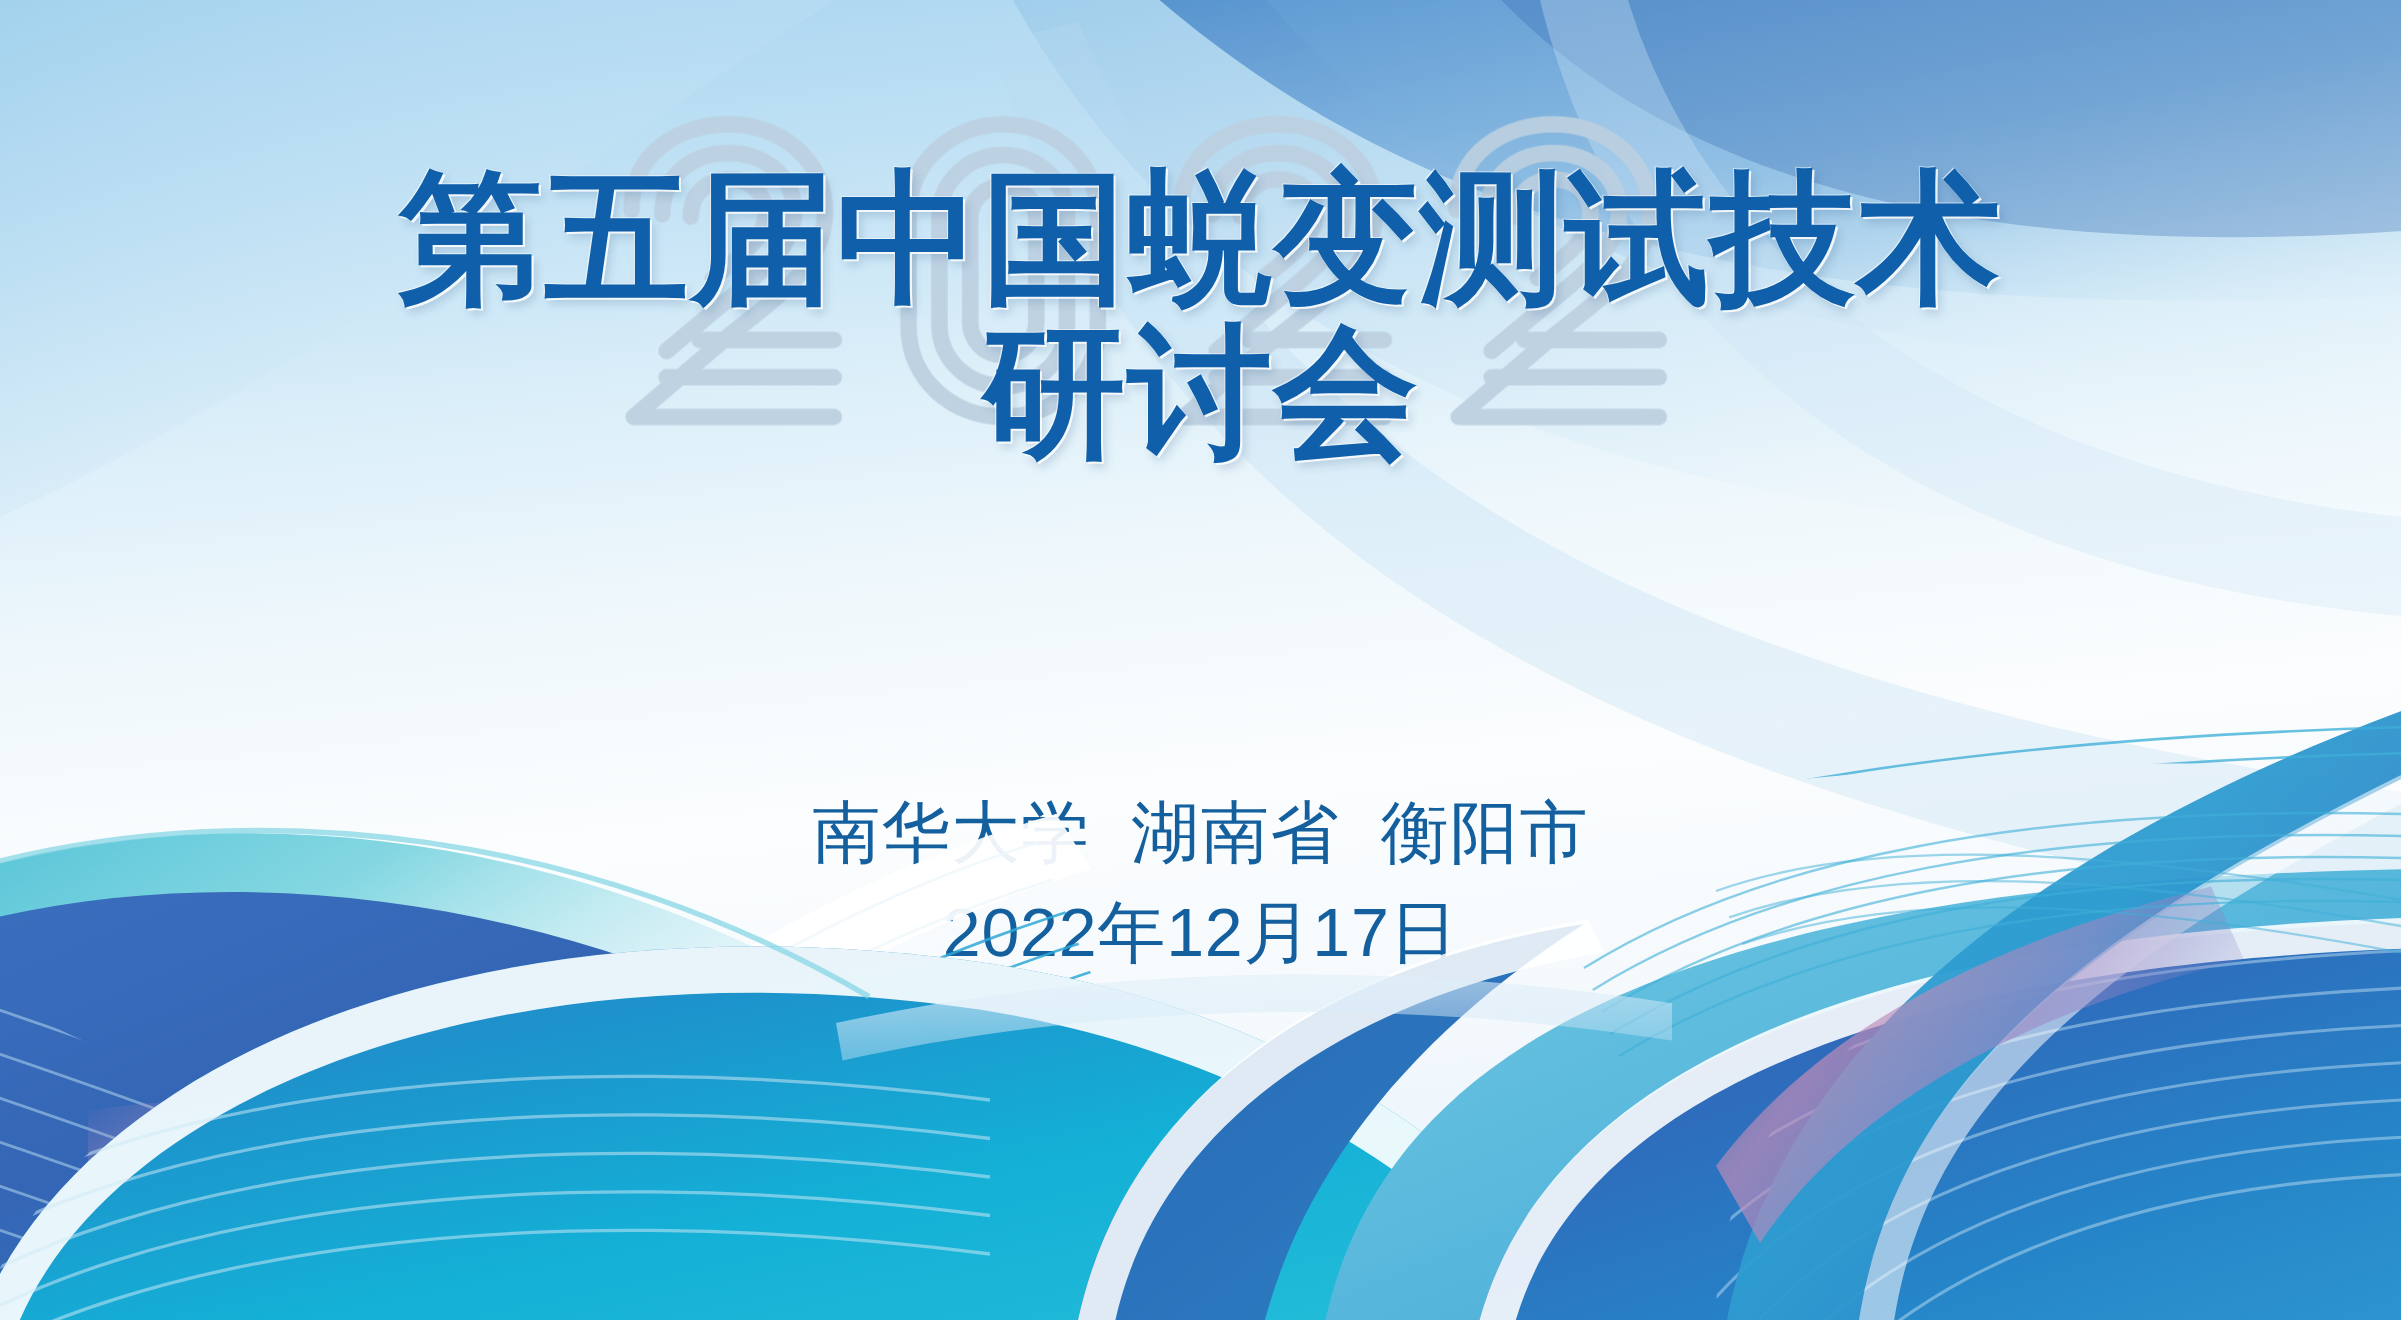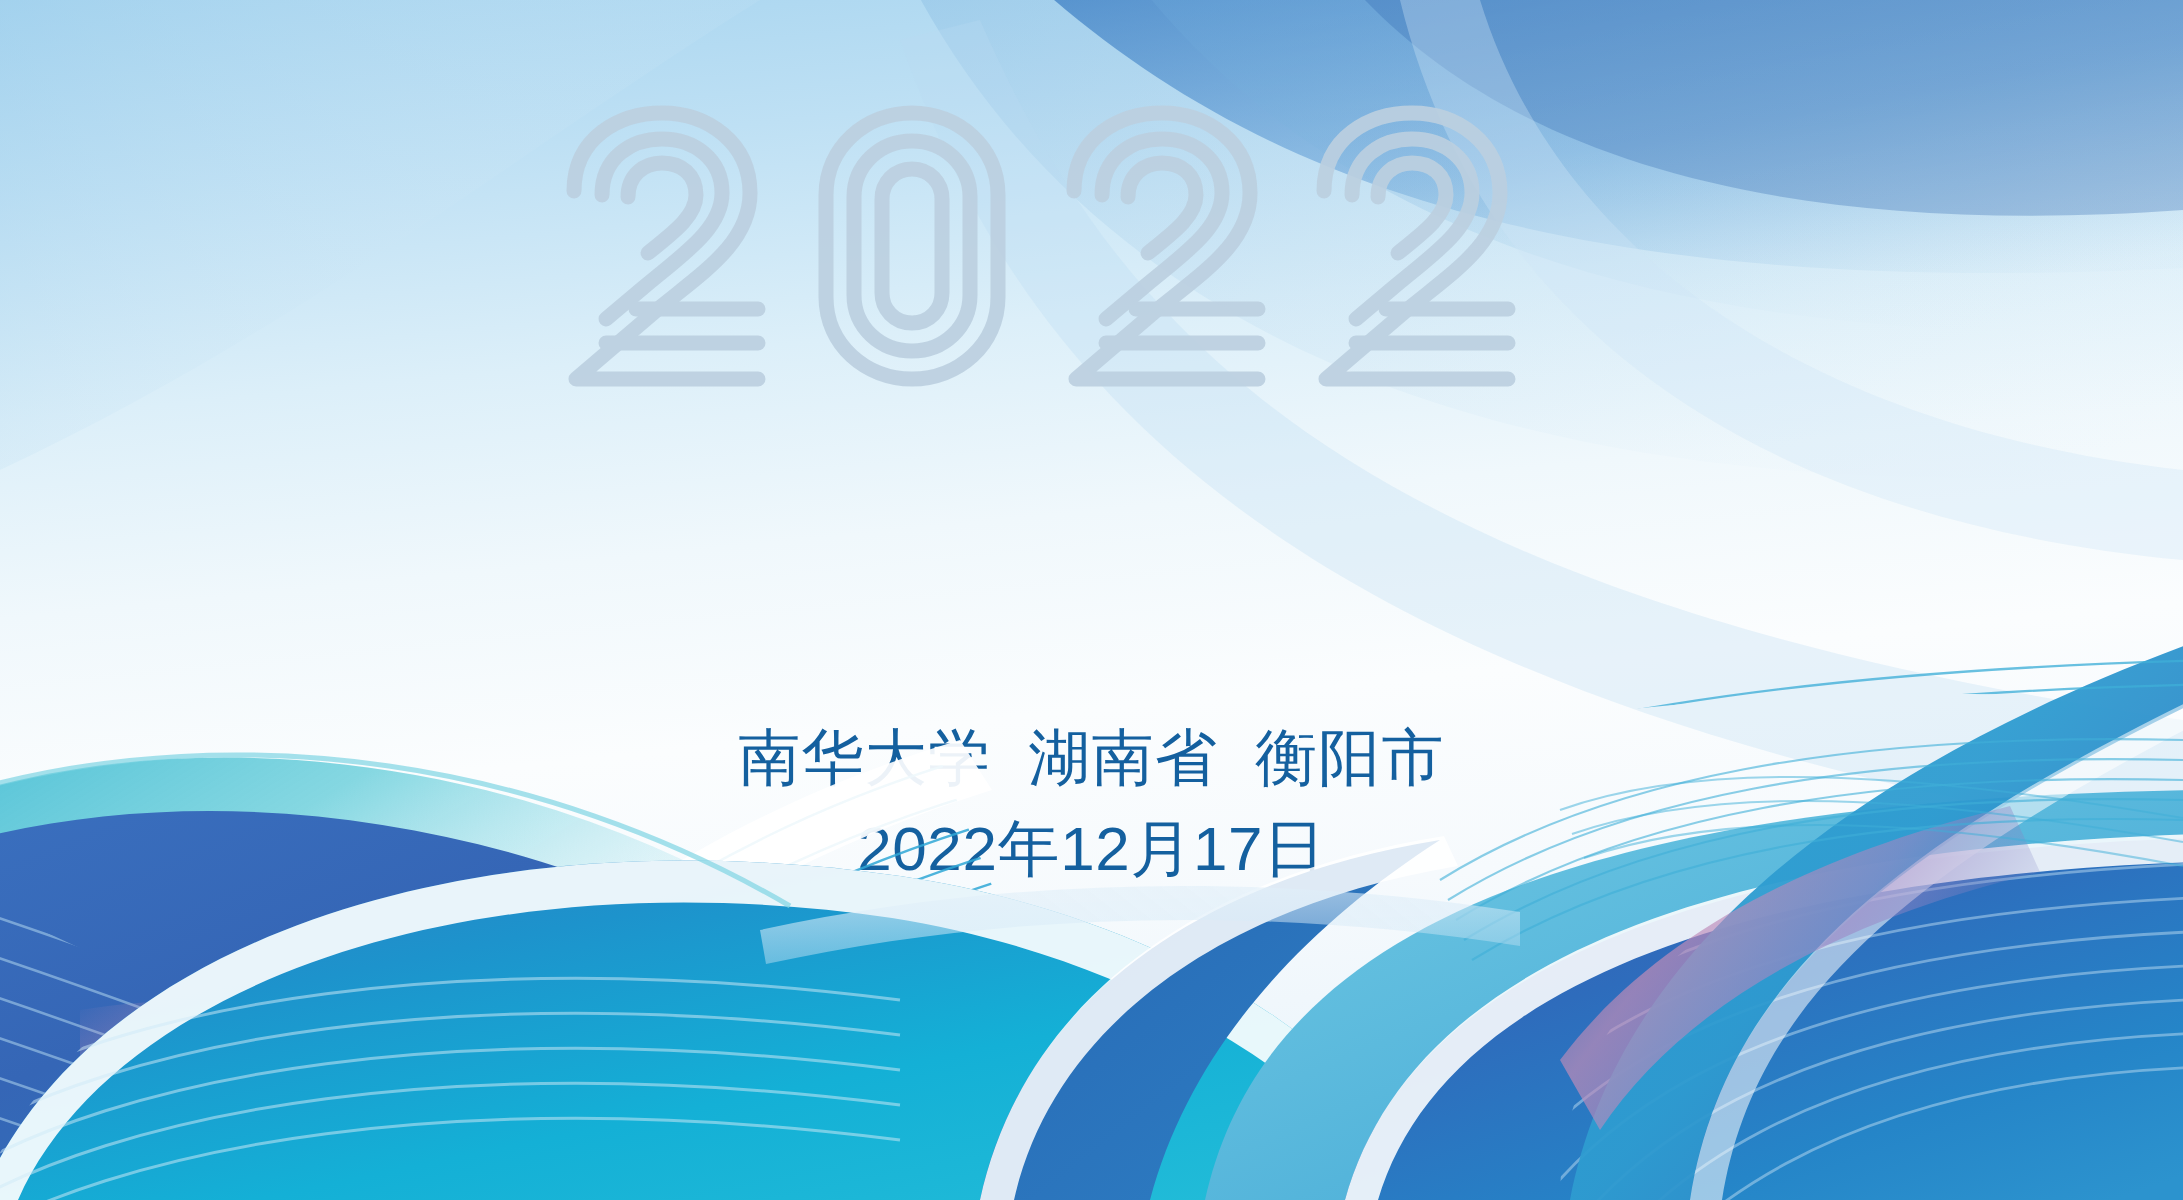--- a/index.html
+++ b/index.html
@@ -156,20 +156,24 @@
           <path d="M40,92 C40,54 70,36 100,36 C132,36 160,56 160,90 C160,126 120,152 82,184 L44,216" stroke-width="15"></path>
           <path d="M66,94 C66,72 82,60 100,60 C120,60 134,72 134,92 C134,114 108,132 86,150" stroke-width="15"></path>
           <path d="M44,240 L196,240" stroke-width="15"></path>
           <path d="M74,206 L196,206" stroke-width="15"></path>
         </g>
 
       </g>
     </svg>
   </div>
 
+  <div id="title-block">
+    <span class="title-line" id="title-line-1">第五届中国蜕变测试技术</span>
+    <span class="title-line" id="title-line-2">研讨会</span>
+  </div>
 
   <div id="meta-block">
     <span class="meta-line" id="venue-line">南华大学  湖南省  衡阳市</span>
     <span class="meta-line" id="date-line">2022年12月17日</span>
   </div>
 
   <div class="layer" style="z-index:8;">
     <svg viewBox="0 0 2183 1200" preserveAspectRatio="none" xmlns="http://www.w3.org/2000/svg">
       <defs>
 

